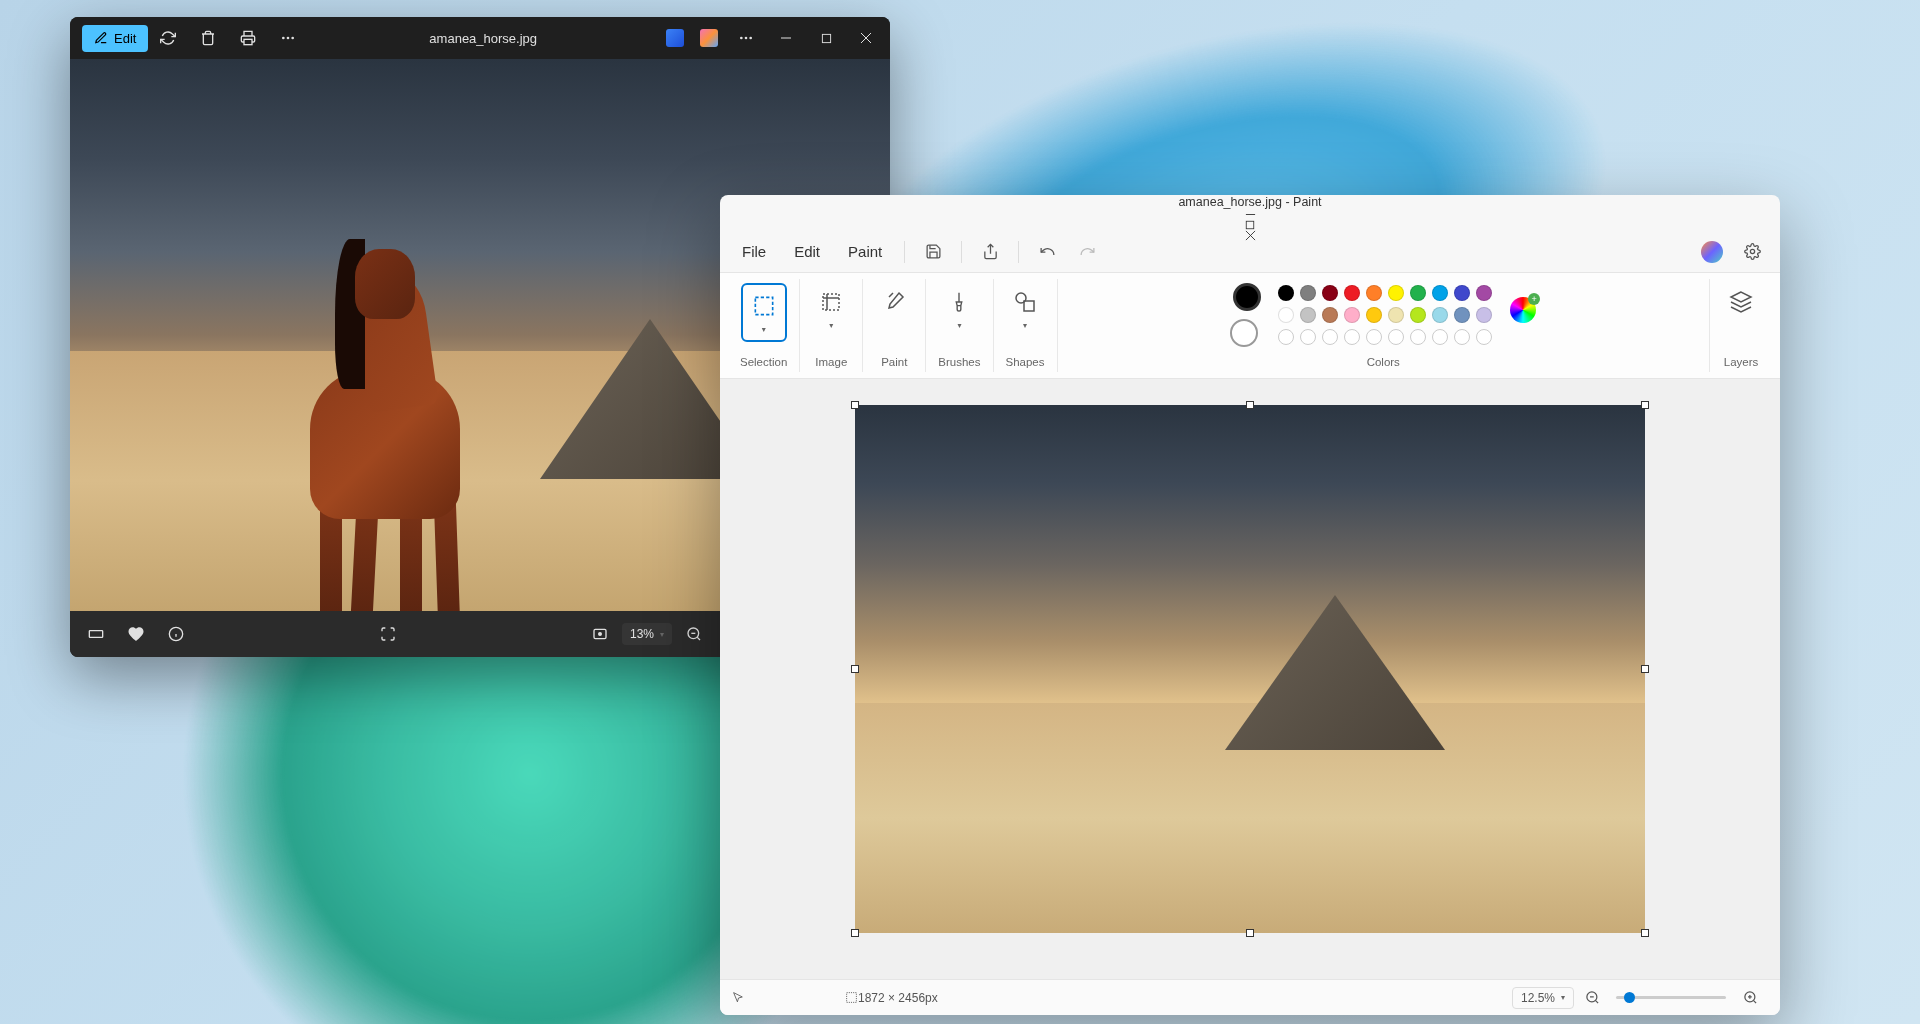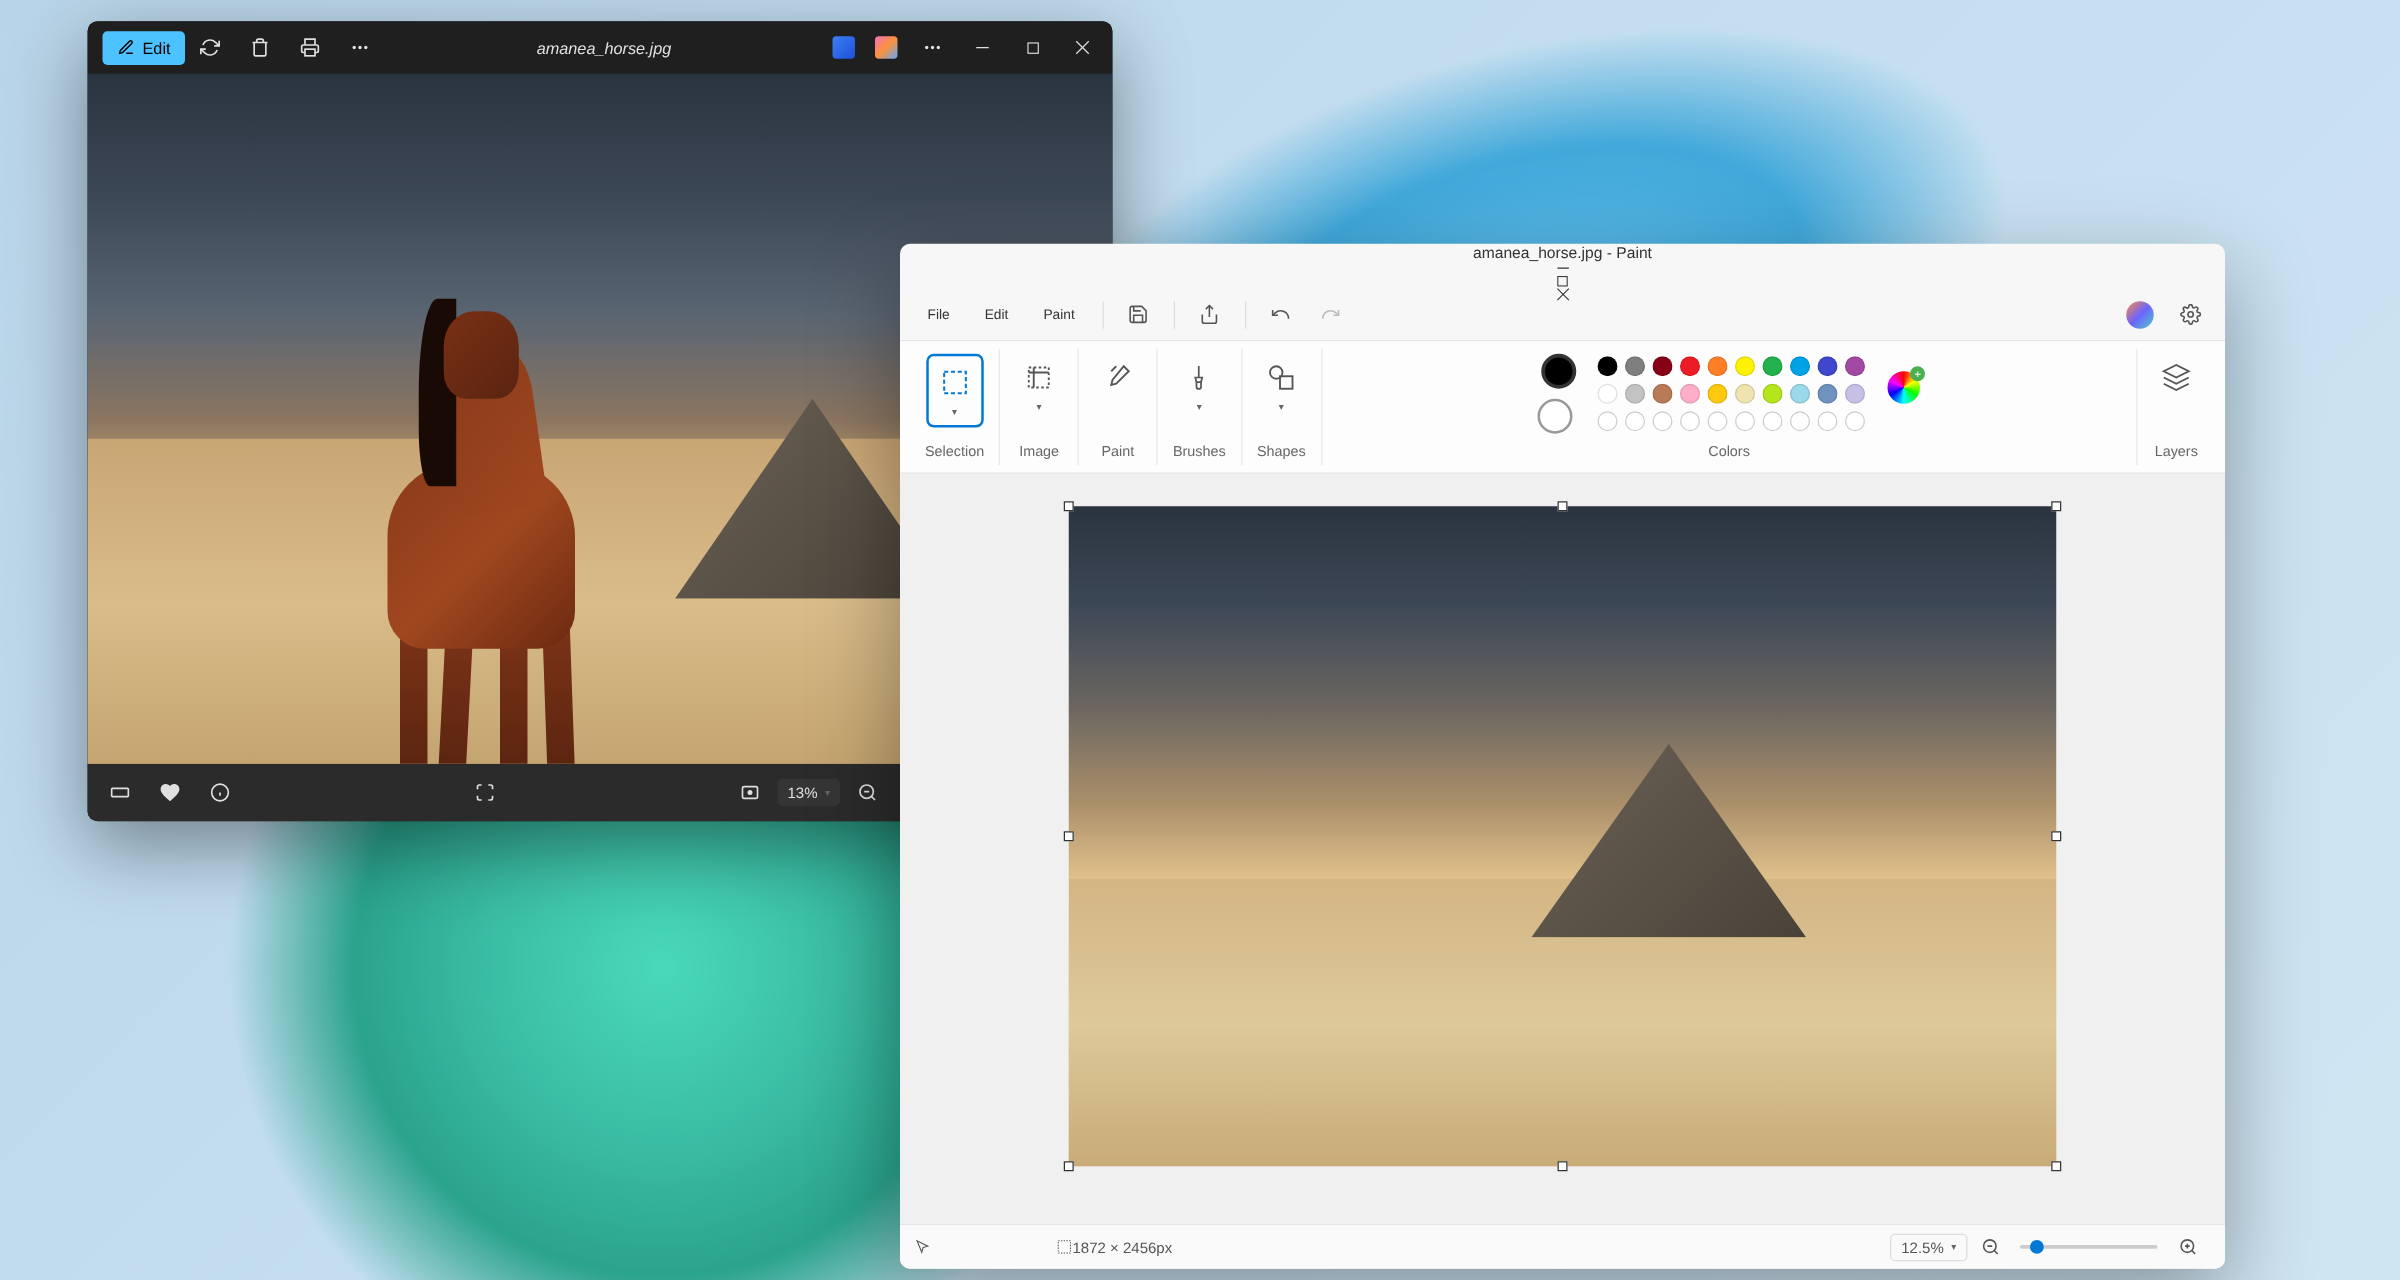--- a/index.html
+++ b/index.html
@@ -32,21 +32,21 @@
 }
 .photos-edit-btn {
   background: #4cc2ff; color: #000; border: none; border-radius: 4px;
   padding: 6px 12px; font-size: 13px; font-weight: 500;
   display: flex; align-items: center; gap: 6px; cursor: pointer; margin-left: 8px;
 }
 .photos-tb-icon {
   width: 40px; height: 40px; display: flex; align-items: center; justify-content: center;
   color: #e0e0e0; cursor: pointer; border-radius: 4px;
 }
-.photos-title { flex: 0 0 auto; margin: 0 20px; font-style: italic; }
+.photos-title { flex: 0 0 auto; margin: 0 20px; }
 .photos-tb-spacer { flex: 1; }
 .photos-app-icon { width: 18px; height: 18px; border-radius: 3px; margin: 0 8px; }
 .photos-app-icon.blue { background: linear-gradient(135deg,#3b82f6,#1d4ed8); }
 .photos-app-icon.multi { background: linear-gradient(135deg,#f472b6,#fb923c,#60a5fa); }
 
 .photos-canvas {
   flex: 1; position: relative; overflow: hidden;
   background: linear-gradient(180deg,#2a3440 0%,#3d4856 18%,#5a6572 35%,#8a7560 50%,#c9a574 60%,#d4af7a 100%);
 }
 .horse {
@@ -105,21 +105,21 @@
   font-size: 12.5px; color: #333; flex-direction: column;
 }
 .paint-app-icon { width:16px;height:16px;margin-right:8px;border-radius:3px;
   background: linear-gradient(135deg,#ff6b6b,#4ecdc4,#ffe66d);}
 .paint-title{flex:0 0 auto;}
 .paint-tb-spacer{flex:1;}
 .win-ctrl{width:46px;height:32px;display:flex;align-items:center;justify-content:center;cursor:pointer;color:#333;}
 
 .paint-menubar {
   height: 42px; display:flex; align-items:center; padding: 0 10px; gap: 4px;
-  font-size: 11px; color: #333; border-bottom: 1px solid #e5e5e5;
+  font-size: 15px; color: #333; border-bottom: 1px solid #e5e5e5;
 }
 .menu-item{padding:6px 12px;cursor:pointer;border-radius:4px;}
 .menu-divider{width:1px;height:22px;background:#ddd;margin:0 6px;}
 .menu-icon-btn{width:36px;height:32px;display:flex;align-items:center;justify-content:center;cursor:pointer;border-radius:4px;color:#555;}
 .menu-icon-btn.disabled{color:#bbb;cursor:default;}
 .copilot-icon{width:22px;height:22px;border-radius:50%;background:linear-gradient(135deg,#ff8c42,#6c63ff,#4ecdc4);}
 
 .paint-ribbon {
   height: 106px; display:flex; align-items:stretch; padding: 6px 8px;
   gap: 0; border-bottom: 1px solid #e5e5e5; background:#fdfdfd;

